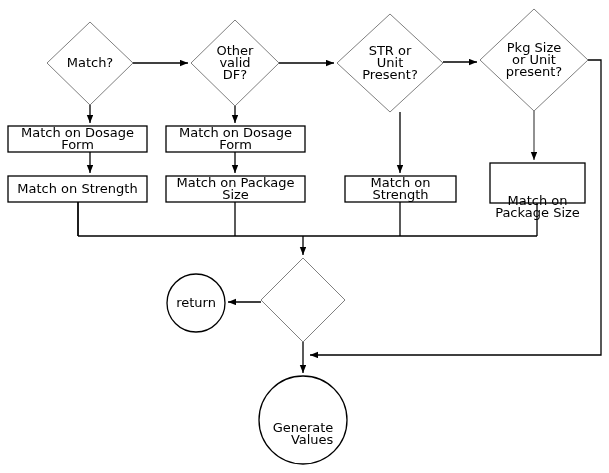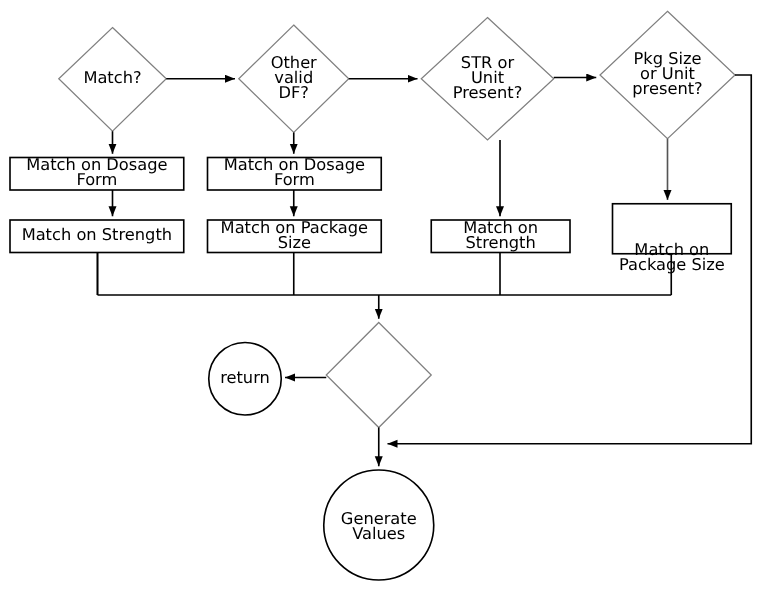--- a/index.html
+++ b/index.html
@@ -137,16 +137,16 @@
   <div class="node-text" style="left:166px; top:176px; width:139px; height:26px;">Match on Package Size</div>
 
   <div class="node-text" style="left:345px; top:176px; width:111px; height:26px;">Match on Strength</div>
 
   <div class="node-text" style="left:490px; top:163px; width:95px; height:40px;margin-top:24px;">Match on
 Package Size</div>
 
 
   <div class="node-text" style="left:166px; top:292px; width:60px; height:22px;">return</div>
 
-  <div class="node-text" style="left:263px; top:408px; width:80px; height:28px;">Generate
+  <div class="node-text" style="left:263px; top:420px; width:80px; height:28px;text-align:right;">Generate
 Values</div>
 
 </div>
 
 </body></html>

